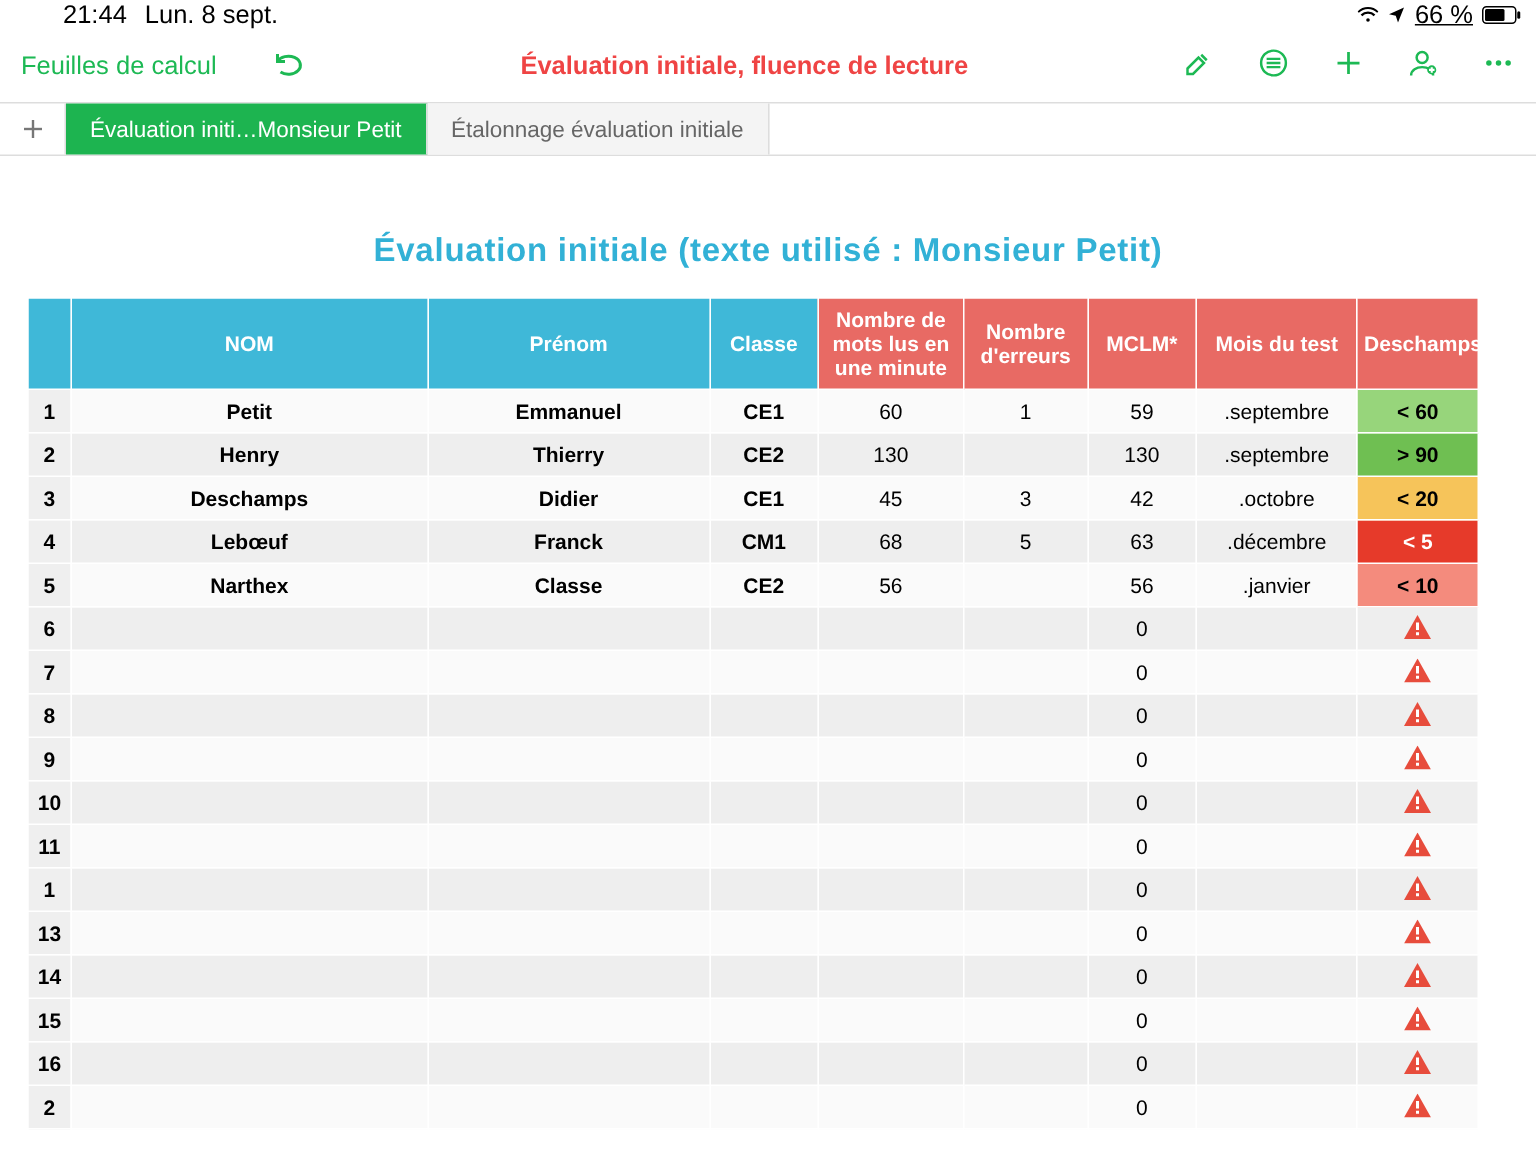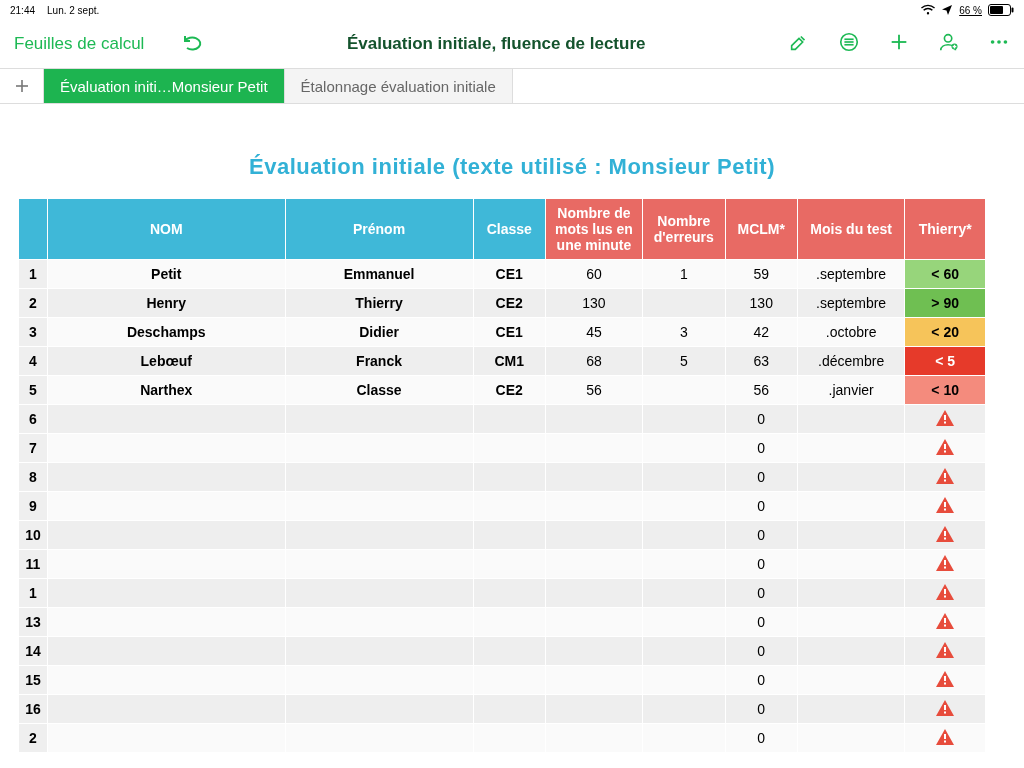--- a/index.html
+++ b/index.html
@@ -1,25 +1,25 @@
 <!DOCTYPE html>
 <html><head>
 <meta charset="utf-8">
 <style>
   * { box-sizing: border-box; margin: 0; padding: 0; }
   html, body { width: 1024px; height: 768px; font-family: -apple-system, "Helvetica Neue", Arial, sans-serif; background: #fff; color: #000; overflow: hidden; }
-  .status-bar { height: 20px; display: flex; align-items: center; justify-content: space-between; padding: 0 10px; font-size: 10px; font-weight: 500; }
+  .status-bar { height: 20px; display: flex; align-items: center; justify-content: space-between; padding: 0 10px; font-size: 17px; font-weight: 500; margin-left: 32px; }
   .status-left { display: flex; gap: 12px; }
   .status-right { display: flex; align-items: center; gap: 6px; text-decoration: underline; }
   .wifi-icon, .location-icon, .battery-icon { display: inline-flex; }
   .toolbar { height: 48px; display: flex; align-items: center; justify-content: space-between; padding: 0 14px; }
   .toolbar-left { display: flex; align-items: center; gap: 36px; color: #1db954; font-size: 17px; }
   .toolbar-left .back-link { color: #1db954; cursor: pointer; }
   .undo-icon { color: #1db954; cursor: pointer; }
-  .toolbar-title { font-size: 17px; font-weight: 600; color: #14532d; text-align: center; flex: 1; }
+  .toolbar-title { font-size: 17px; font-weight: 600; color: #ef4444; text-align: center; flex: 1; }
   .toolbar-right { display: flex; align-items: center; gap: 28px; color: #1db954; }
   .toolbar-right svg { width: 22px; height: 22px; }
   .tab-strip { height: 36px; display: flex; align-items: stretch; border-top: 1px solid #ddd; border-bottom: 1px solid #ddd; background: #fff; }
   .add-tab { width: 44px; display: flex; align-items: center; justify-content: center; font-size: 22px; color: #666; border-right: 1px solid #ddd; cursor: pointer; }
   .tab { padding: 16px 16px; display: flex; align-items: center; font-size: 15px; border-right: 1px solid #ddd; cursor: pointer; }
   .tab.active { background: #1db450; color: #fff; }
   .tab.inactive { background: #f4f4f4; color: #666; }
   .content { padding: 50px 18px 0 18px; }
   .title-heading { text-align: center; font-size: 22px; font-weight: 600; color: #32b1d6; font-family: "Comic Sans MS", "Chalkboard SE", cursive, sans-serif; letter-spacing: 0.5px; margin-bottom: 18px; }
   table { border-collapse: collapse; width: 968px; table-layout: fixed; }
@@ -46,21 +46,21 @@
   td.cent-yellow { background: #f6c45a !important; font-weight: 700; margin-left: 23px; }
   td.cent-red { background: #e63a2a !important; color: #fff; font-weight: 700; }
   td.cent-lred { background: #f48b7d !important; font-weight: 700; }
 </style>
 </head>
 <body>
 
 <div class="status-bar">
   <div class="status-left">
     <span>21:44</span>
-    <span>Lun. 2 sept.</span>
+    <span>Lun. 8 sept.</span>
   </div>
   <div class="status-right">
     <span class="wifi-icon">
       <svg width="14" height="12" viewBox="0 0 14 12">
           <path d="M7 10.5a1.2 1.2 0 100-2.4 1.2 1.2 0 000 2.4zM3.2 6.8a5.4 5.4 0 017.6 0l1.1-1.1a7 7 0 00-9.8 0l1.1 1.1zM.9 4.5a8.6 8.6 0 0112.2 0L14 3.6a10 10 0 00-14 0l.9.9z" fill="#000"></path>
         </svg>
     </span>
     <span class="location-icon">
       <svg width="12" height="12" viewBox="0 0 12 12">
           <path d="M11 1L1 5.5l4.5 1L7 11 11 1z" fill="#000"></path>
@@ -145,21 +145,21 @@
     <thead>
       <tr>
         <th class="idx"></th>
         <th class="blue col-nom">NOM</th>
         <th class="blue col-prenom">Prénom</th>
         <th class="blue col-classe">Classe</th>
         <th class="red col-mots">Nombre de mots lus en une minute</th>
         <th class="red col-err">Nombre d'erreurs</th>
         <th class="red col-mclm">MCLM*</th>
         <th class="red col-mois">Mois du test</th>
-        <th class="red col-cent">Thierry*</th>
+        <th class="red col-cent">Deschamps*</th>
       </tr>
     </thead>
     <tbody id="tbody">
         <tr class="odd">
           <td class="idx">1</td>
           <td class="cell bold">Petit</td>
           <td class="cell bold">Emmanuel</td>
           <td class="cell bold">CE1</td>
           <td class="cell">60</td>
           <td class="cell">1</td>

